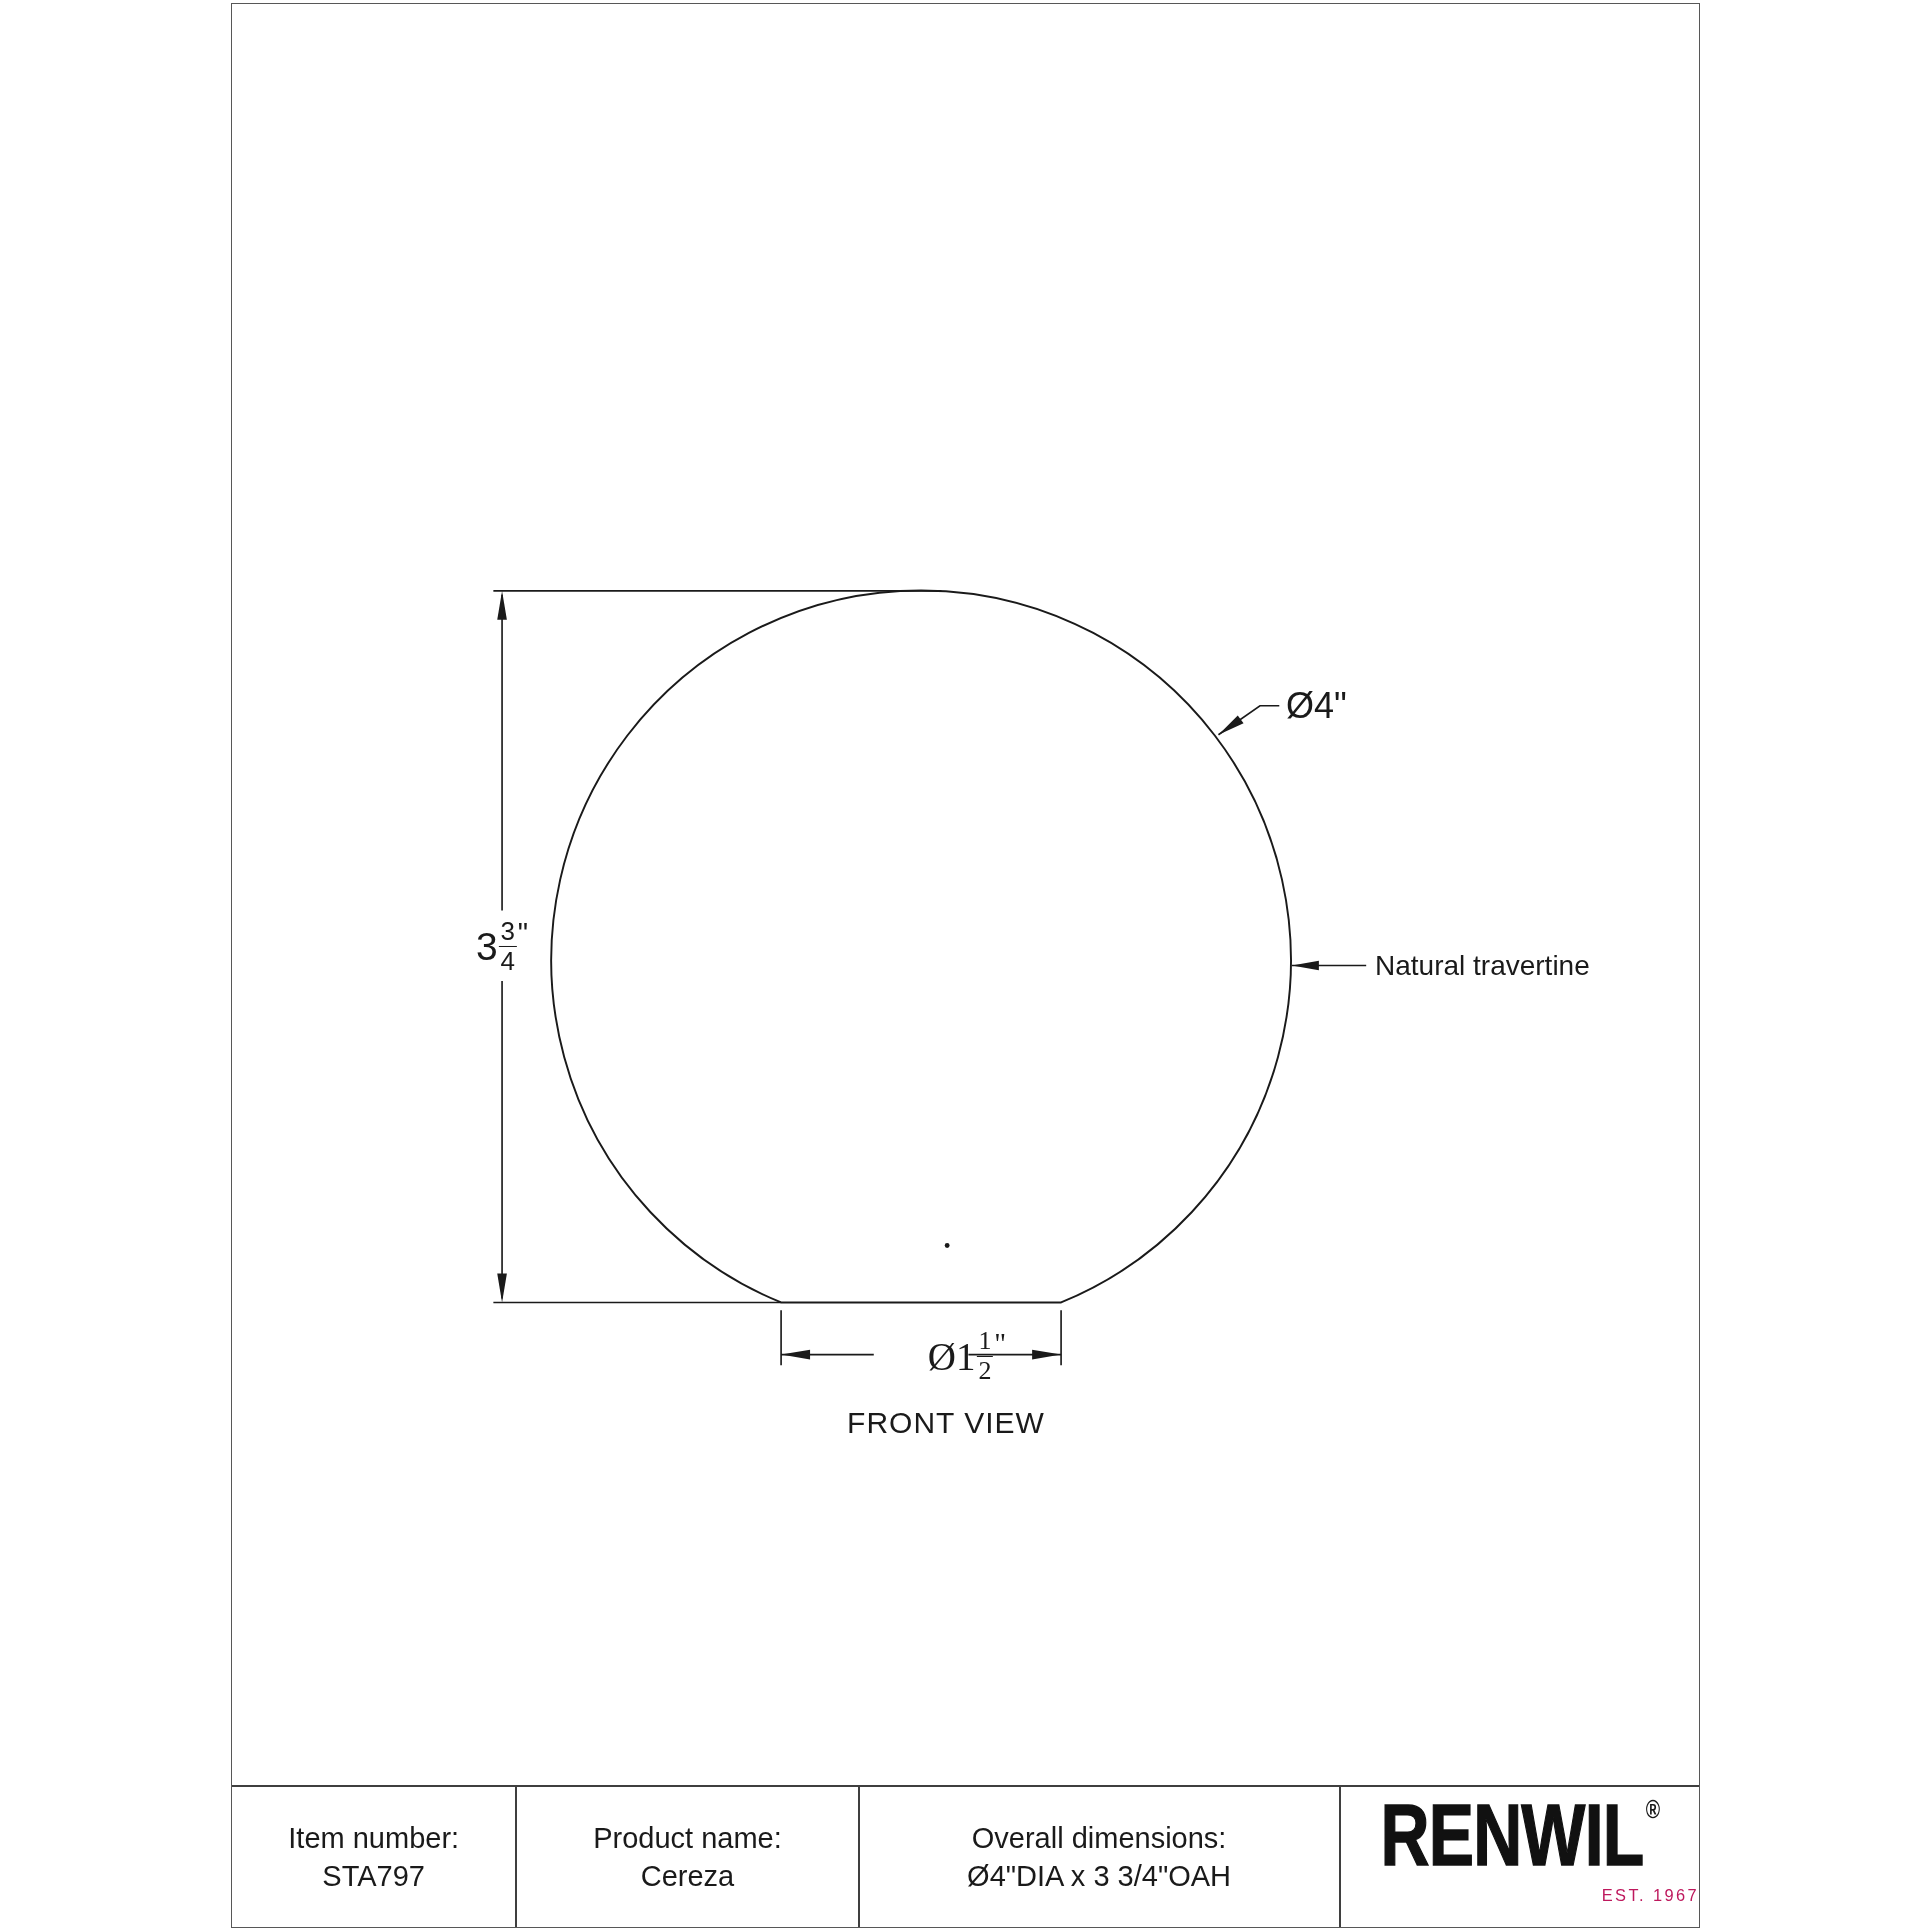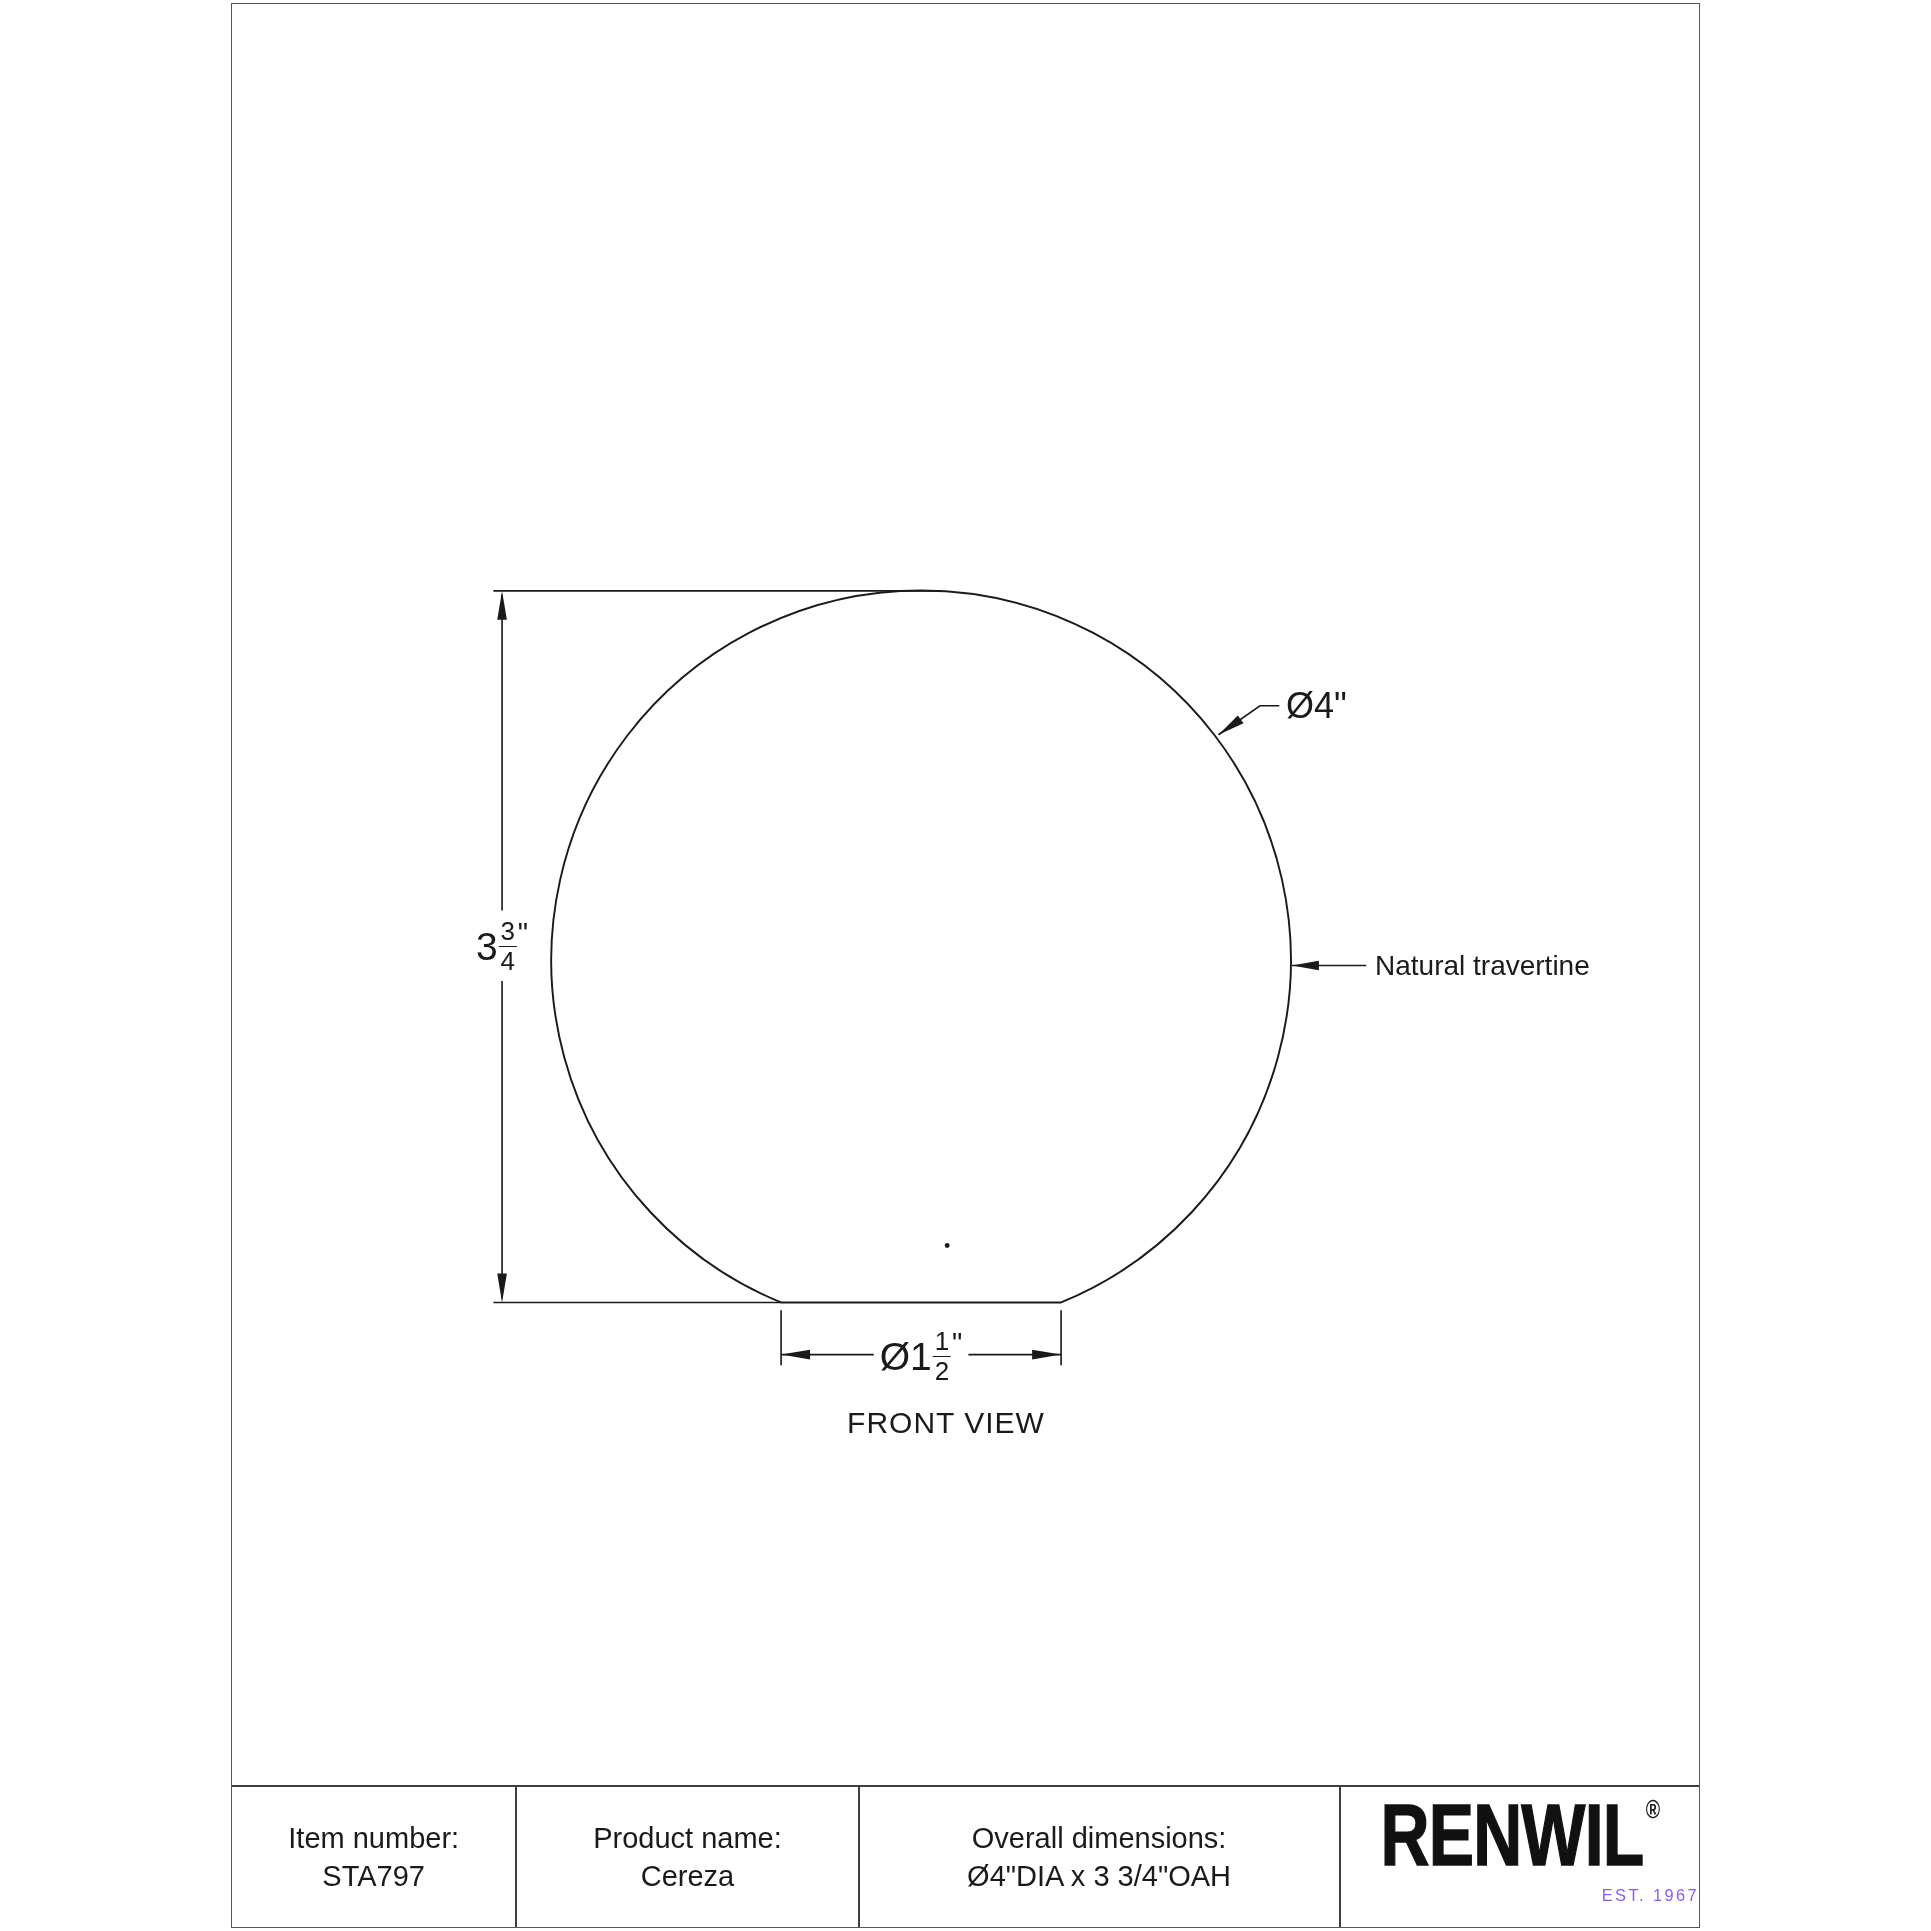--- a/index.html
+++ b/index.html
@@ -48,22 +48,23 @@
     font-size: 29px;
     align-self: flex-start;
     margin-top: 1px;
     margin-left: 1px;
   }
   .height-dim {
     left: 502px; top: 946px;
     transform: translate(-50%, -50%);
   }
   .base-dim {
-    left: 921px; top: 1356px;
+    left: 967px; top: 1356px;
     transform: translate(-50%, -50%);
+    font-family: Liberation Serif, serif;
   }
   .callout-dia {
     position: absolute;
     left: 1286px; top: 706px;
     transform: translateY(-50%);
     font-size: 36px;
     white-space: nowrap;
   }
   .callout-material {
     position: absolute;
@@ -129,21 +130,21 @@
     font-size: 25px;
     line-height: 1;
     margin-top: -1.9px;
     margin-left: 2.9px;
     font-weight: bold;
   }
   .brand-est {
     font-size: 16.4px;
     letter-spacing: 2.4px;
     margin-top: 5.8px;
-    color: #8b5cf6;
+    color: #be185d;
   }
 </style>
 </head>
 <body>
 
 <div class="canvas">
 
   <div class="sheet-frame">
 
     <div class="title-block">

